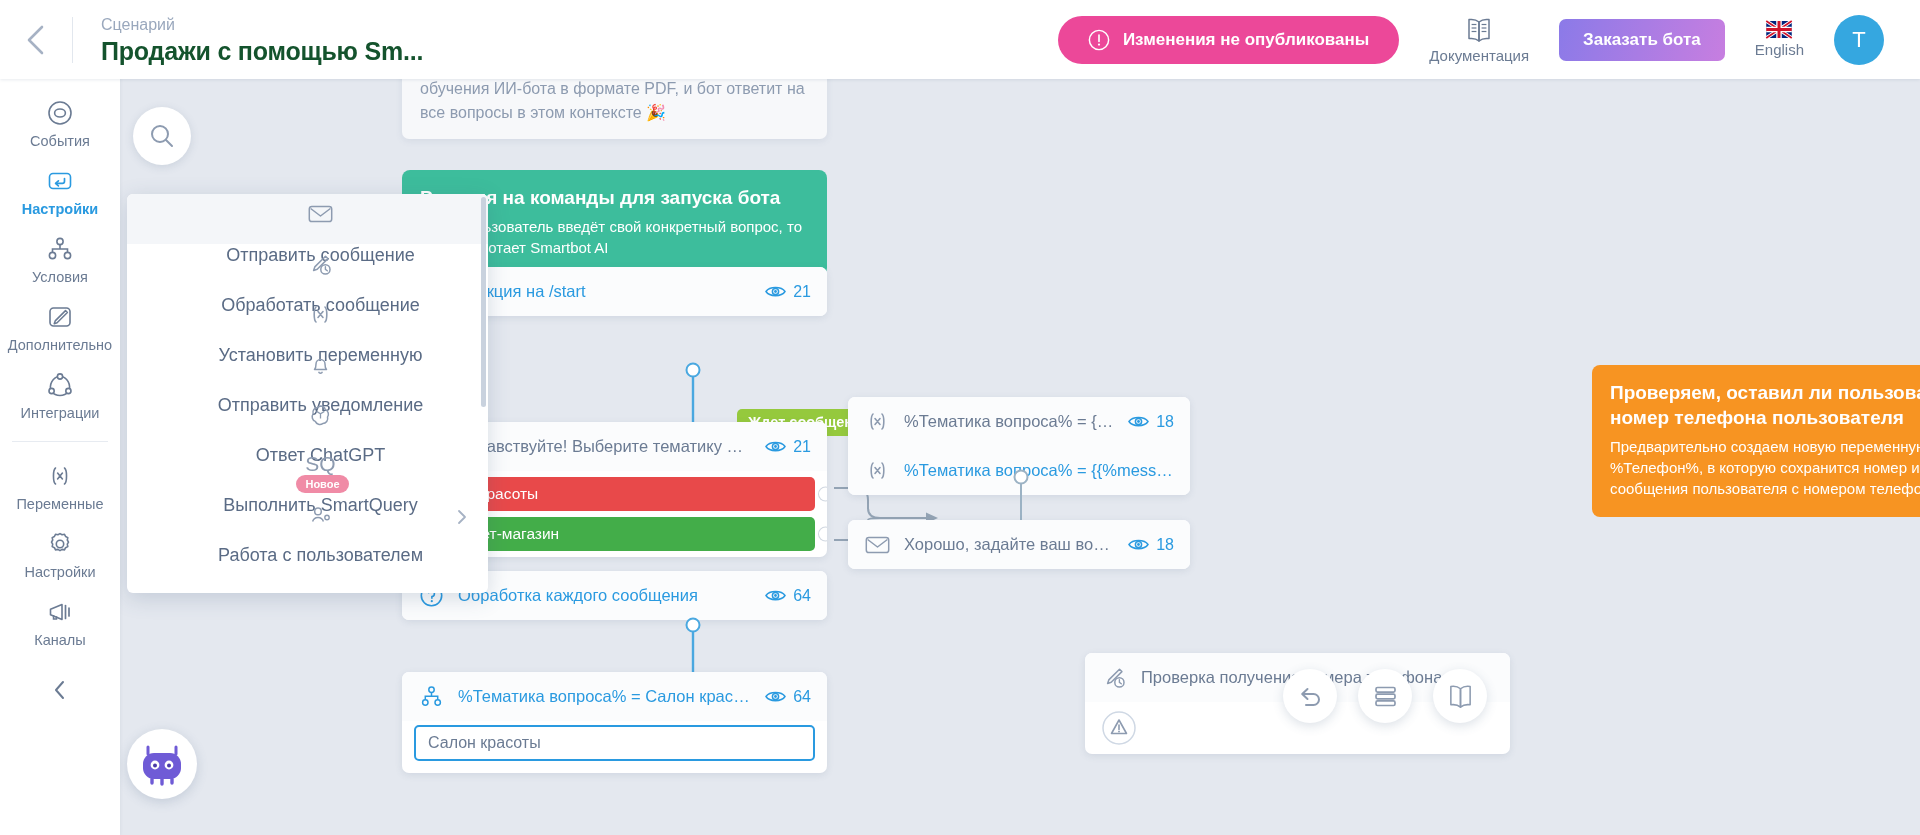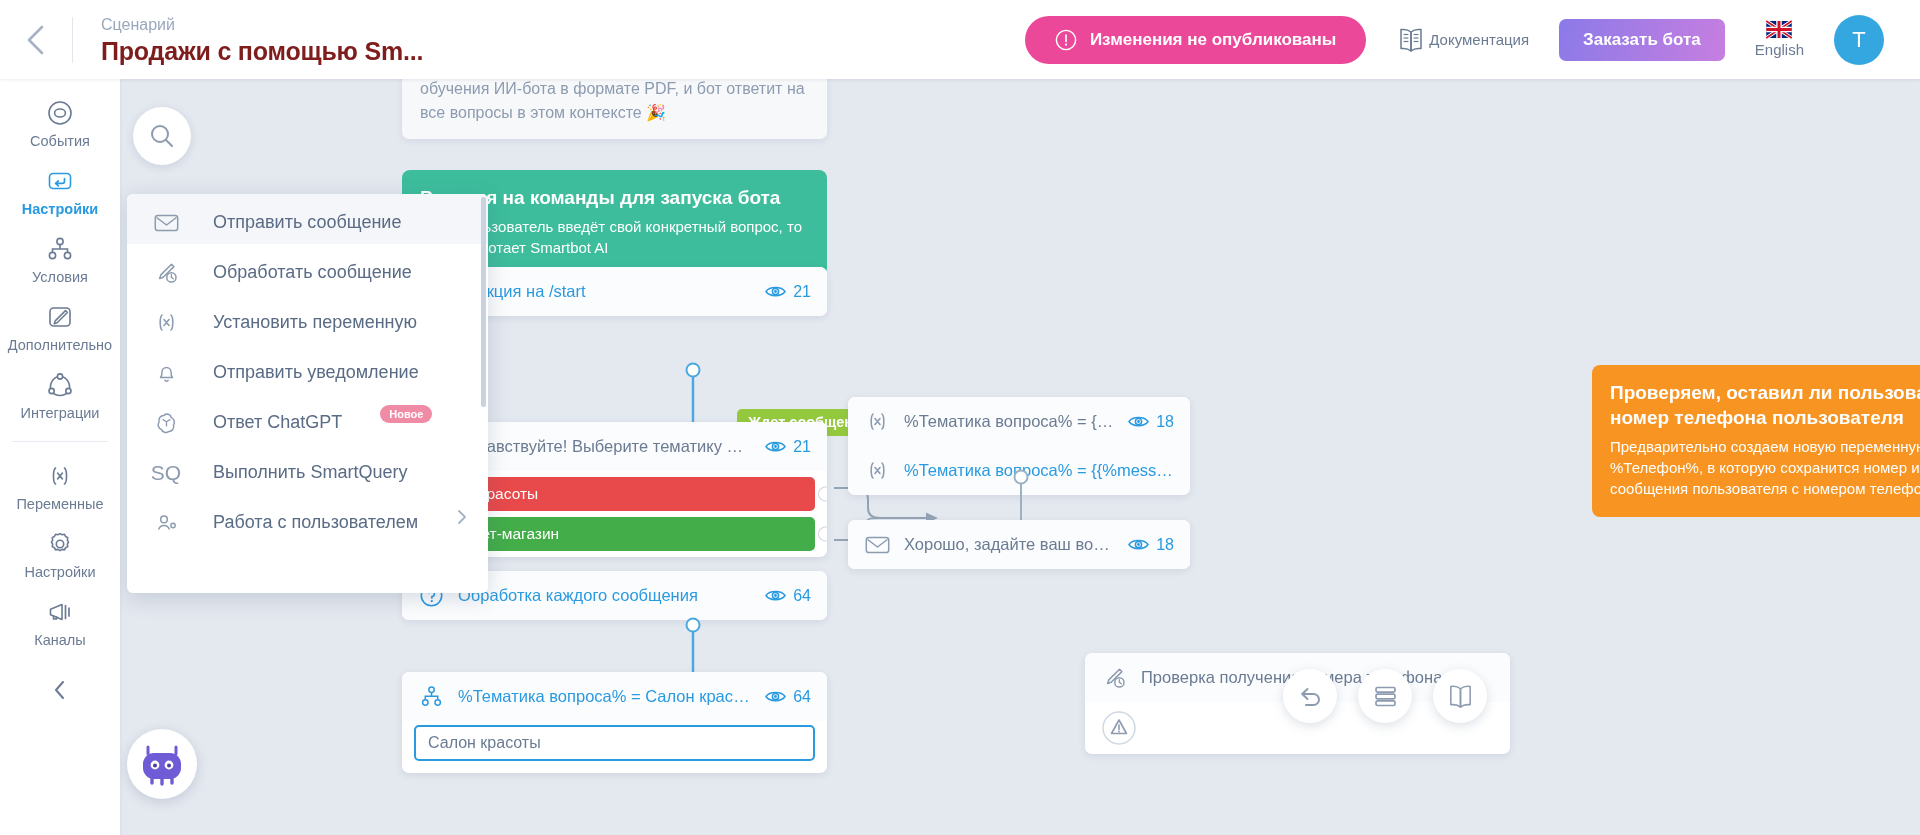--- a/index.html
+++ b/index.html
@@ -18,32 +18,32 @@
     box-shadow: 0 1px 3px rgba(80,100,130,.13); z-index: 60;
   }
   .back-btn {
     width: 72px; height: 75px; display: flex; align-items: center; justify-content: center;
     cursor: pointer;
   }
   .back-btn svg { display:block; }
   .header-divider { width: 1px; height: 46px; background: #e2e7ee; }
   .title-block { padding-left: 28px; }
   .title-eyebrow { font-size: 16px; color: #9aa8bd; line-height: 22px; }
-  .title-main { font-size: 25px; font-weight: bold; color: #7f1d1d; line-height: 30px; letter-spacing:-.2px;}
+  .title-main { font-size: 25px; font-weight: bold; color: #14532d; line-height: 30px; letter-spacing:-.2px;}
   .header-right { margin-left: auto; display: flex; align-items: center; padding-right: 36px; gap: 30px; }
 
   .publish-pill {
     background: #ec4899; color: #fff; border-radius: 26px;
     height: 48px; padding: 0 30px; display: flex; align-items: center; gap: 13px;
     font-size: 17px; font-weight: bold; cursor: pointer; border: none;
     white-space: nowrap;
   }
   .warn-ico { width: 22px; height: 22px; flex: 0 0 22px; }
 
-  .doc-link { display: flex; flex-direction: row; align-items: center; gap: 3px; cursor: pointer; }
+  .doc-link { display: flex; flex-direction: column; align-items: center; gap: 3px; cursor: pointer; }
   .doc-link .lbl { font-size: 15px; color: #6b7b93; }
 
   .order-btn {
     background: linear-gradient(105deg,#8b7ae8 0%, #c77ee0 100%);
     color: #fff; border: none; border-radius: 7px;
     height: 42px; padding: 0 24px; font-size: 17px; font-weight: bold; cursor: pointer;
     white-space: nowrap;
   }
 
   .lang { display: flex; flex-direction: column; align-items: center; gap: 3px; cursor: pointer; }
@@ -82,22 +82,22 @@
 
   
   .actions-panel {
     position: absolute; left: 127px; top: 194px; width: 361px; height: 399px;
     background: #fff; border-radius: 6px; z-index: 46;
     box-shadow: 0 5px 22px rgba(60,85,120,.20);
     overflow: hidden;
   }
   .ap-scroll { height: 100%; overflow: hidden; }
   .ap-item {
-    display: flex; align-items: center; gap: 34px; height: 50px;
-    padding: 7px 0 0 26px; cursor: pointer; position: relative;
+    display: flex; align-items: center; gap: 18px; height: 50px;
+    padding: 7px 0 0 26px; cursor: pointer; position: relative; flex-direction: column;
   }
   .ap-item:first-child { background: #f4f6f9; }
   .ap-item .lbl { font-size: 18px; color: #5a6b85; white-space: nowrap; }
   .ap-ico { width: 26px; flex: 0 0 26px; display: flex; align-items: center; justify-content: center; }
   .badge-new {
     background: #f08ba6; color: #fff; font-size: 11px; font-weight: bold;
     border-radius: 10px; padding: 3px 9px 3px; margin-left: 4px;
     position: relative; top: -9px;
   }
   .ap-chevron { position: absolute; right: 20px; top: 50%; transform: translateY(-50%); }

